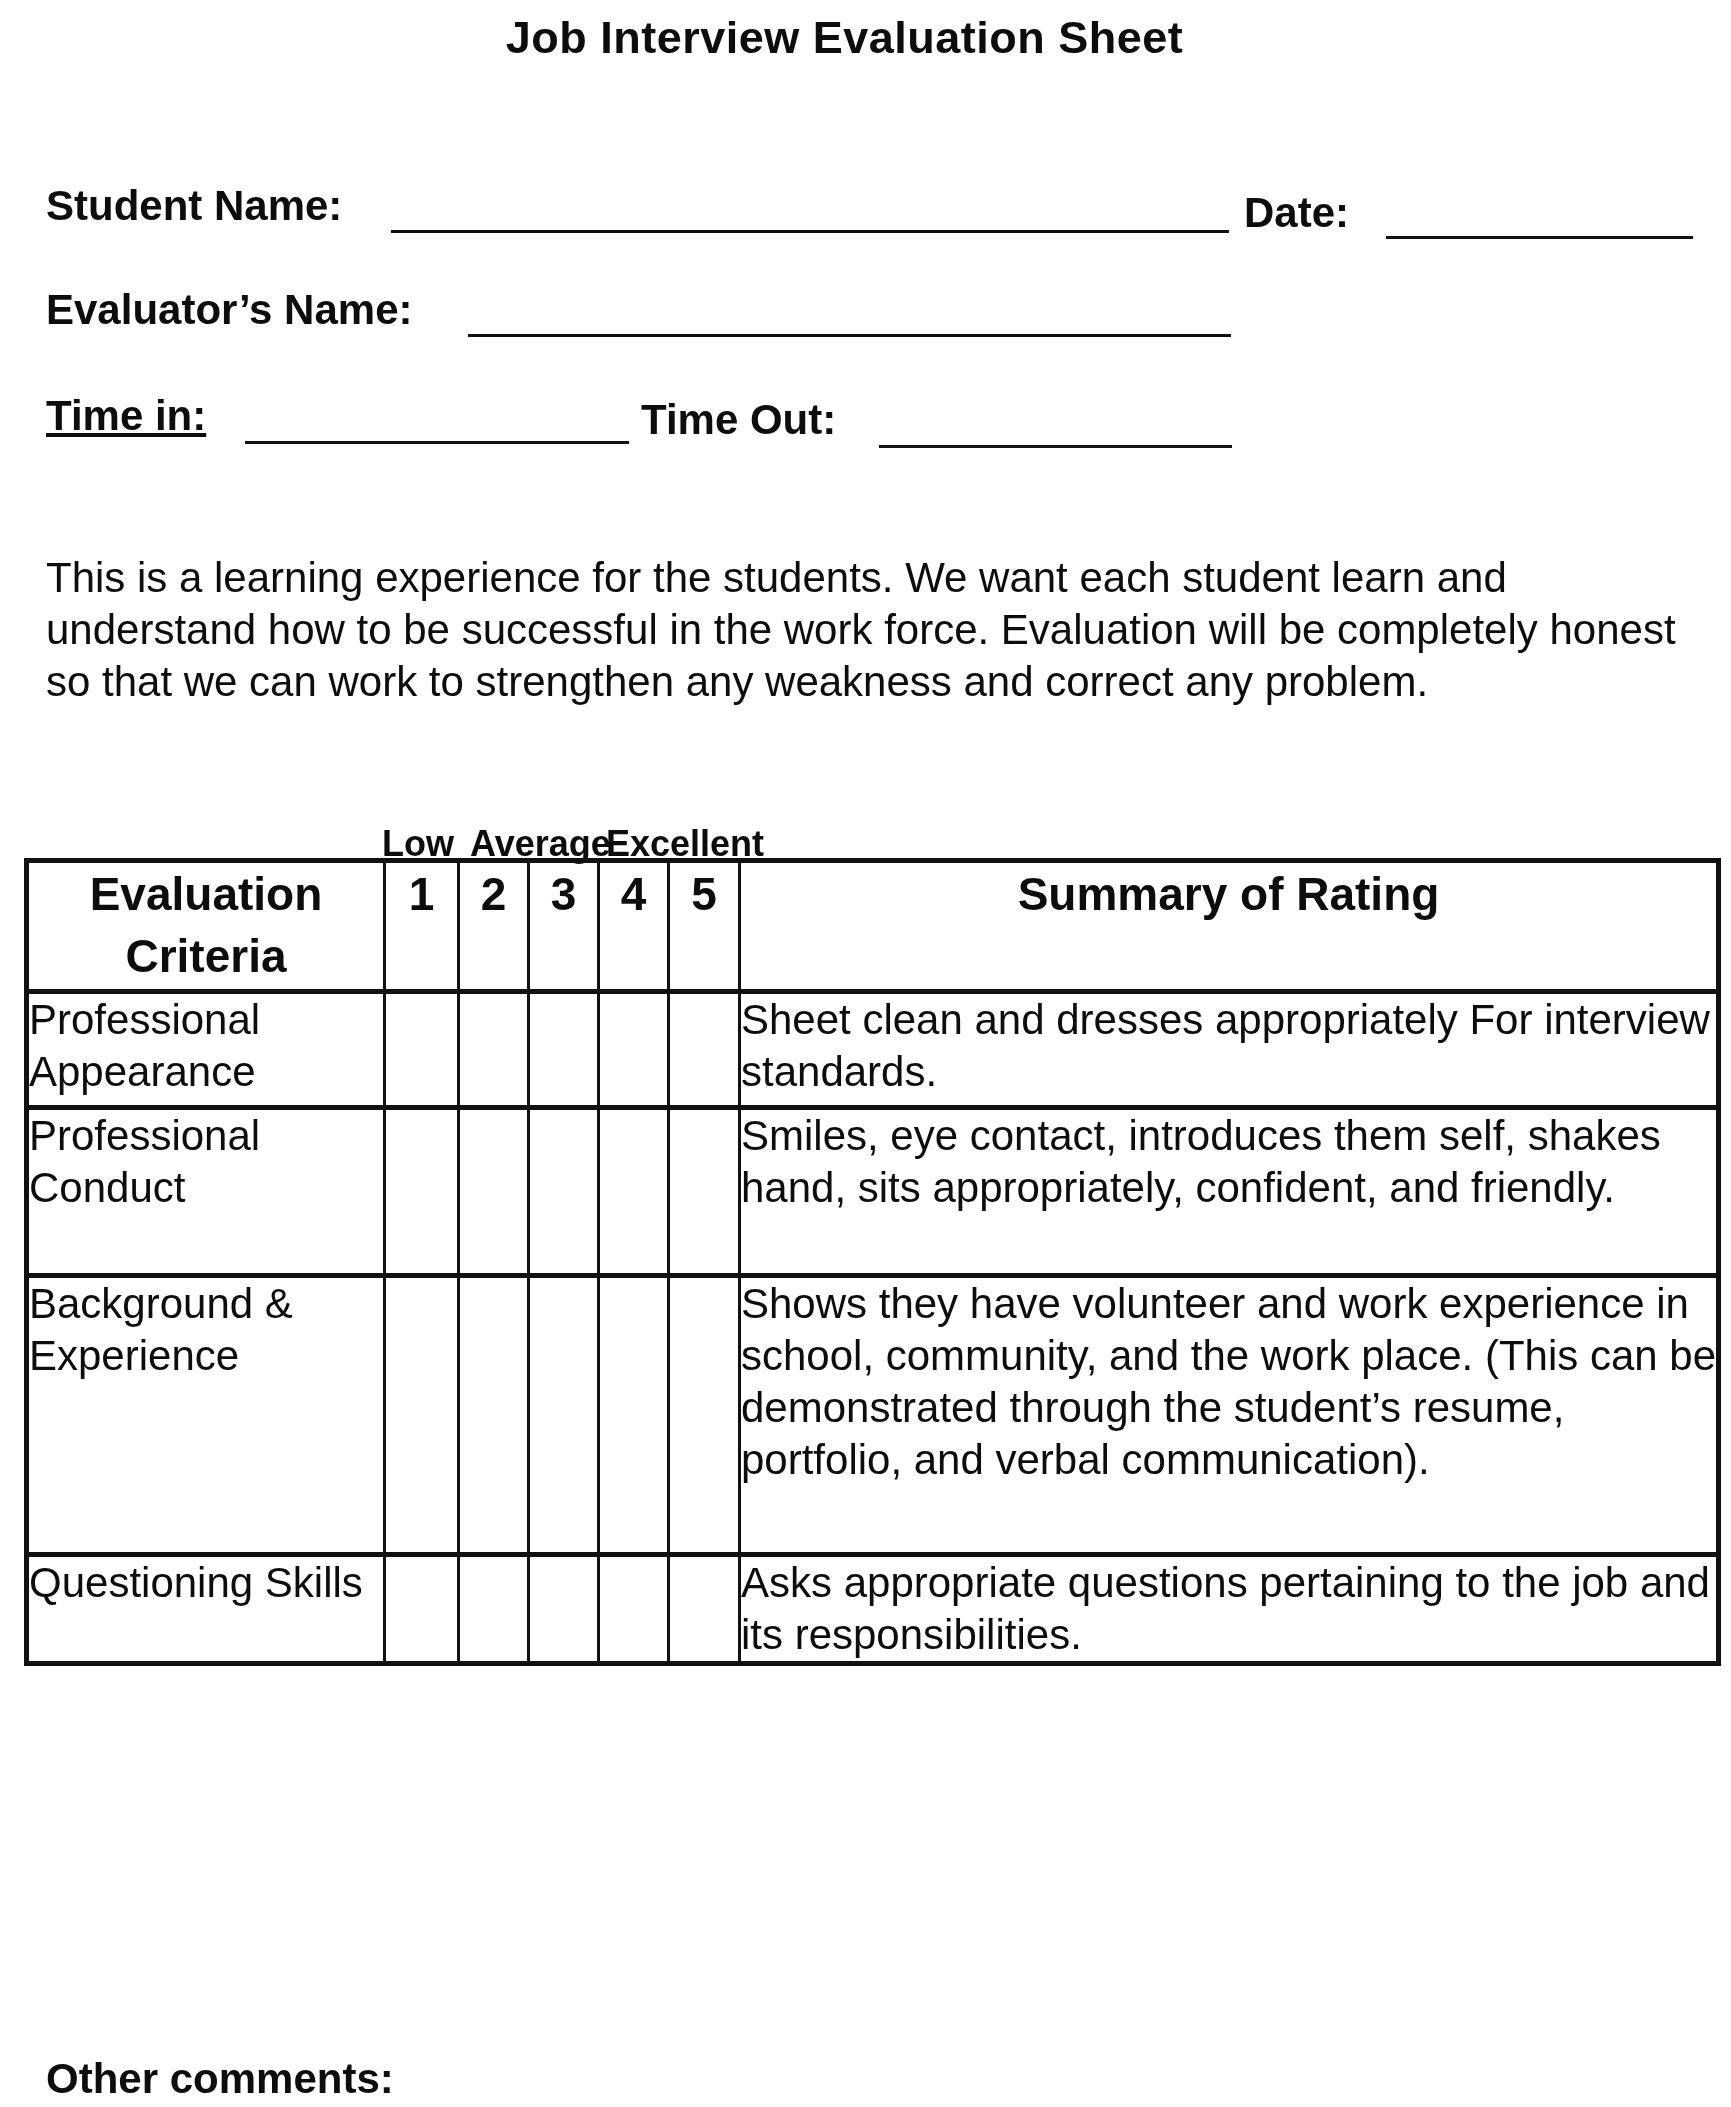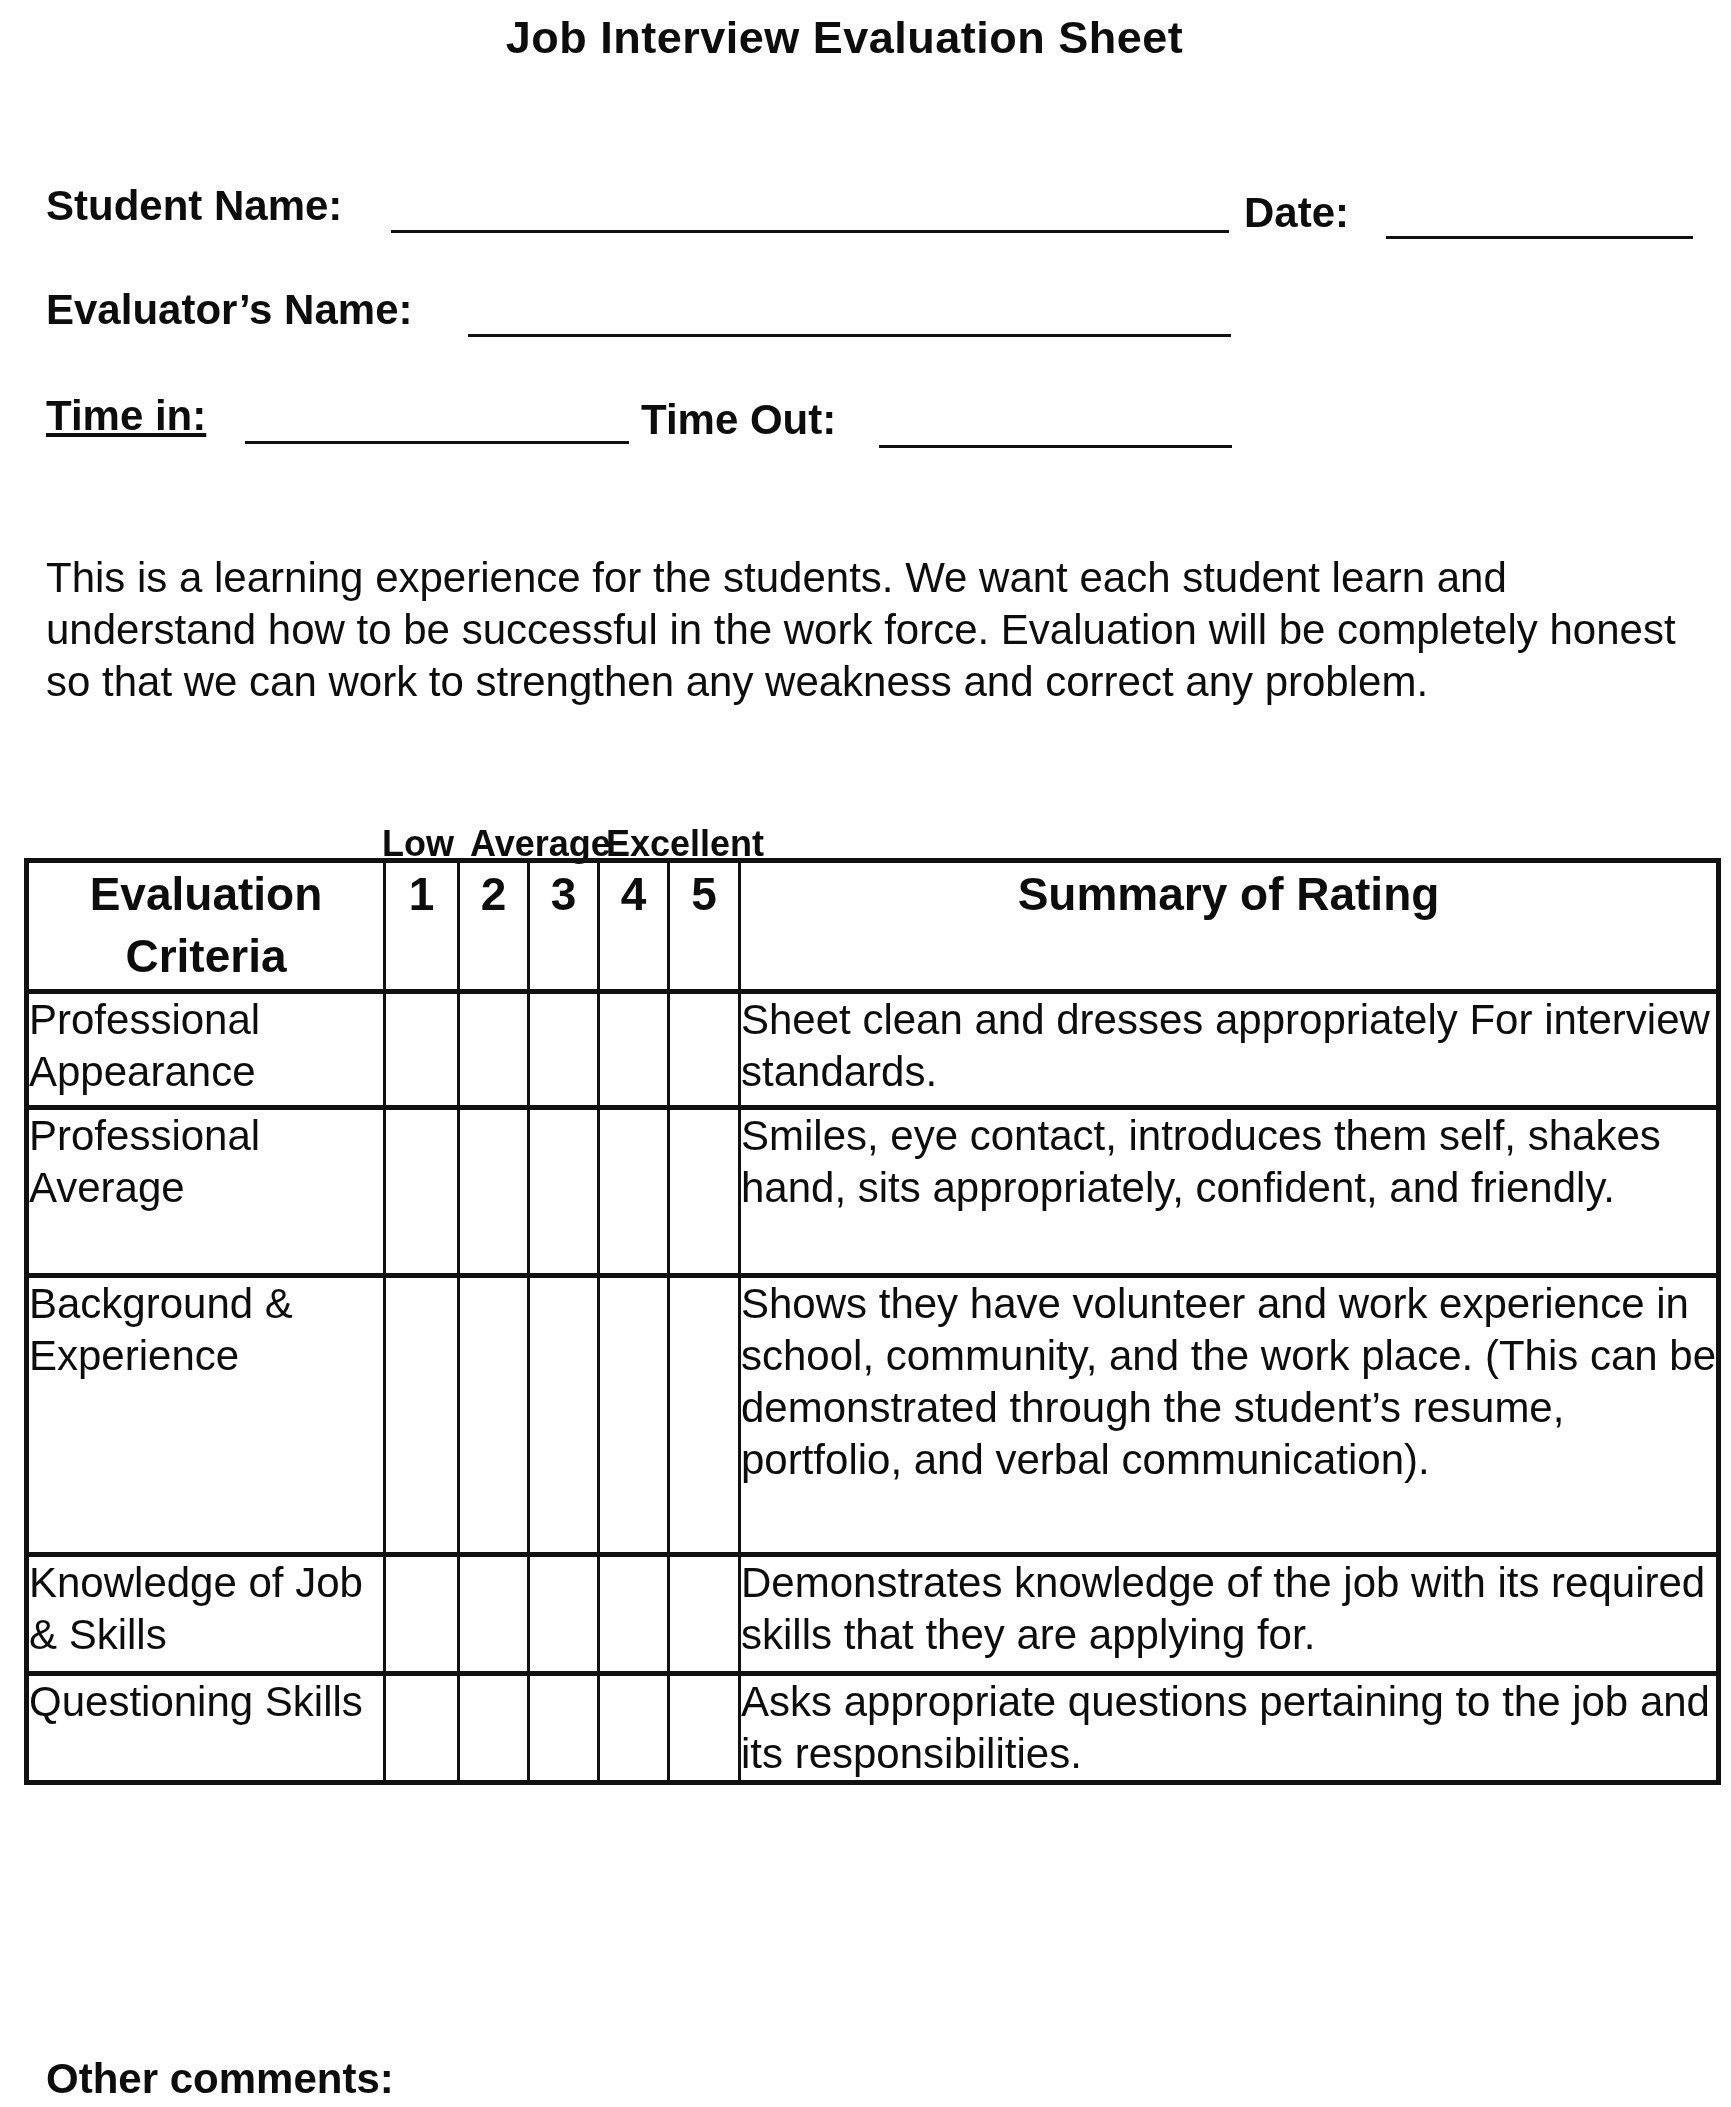--- a/index.html
+++ b/index.html
@@ -147,49 +147,40 @@
     <td class="criteria-cell">Professional Appearance</td>
     <td class="rating-cell"></td>
     <td class="rating-cell"></td>
     <td class="rating-cell"></td>
     <td class="rating-cell"></td>
     <td class="rating-cell"></td>
     <td class="summary-cell">Sheet clean and dresses appropriately For interview standards.</td>
   </tr>
 
   <tr class="data-row" style="height:168px;">
-    <td class="criteria-cell">Professional Average</td>
+    <td class="criteria-cell">Professional Conduct</td>
     <td class="rating-cell"></td>
     <td class="rating-cell"></td>
     <td class="rating-cell"></td>
     <td class="rating-cell"></td>
     <td class="rating-cell"></td>
     <td class="summary-cell">Smiles, eye contact, introduces them self, shakes hand, sits appropriately, confident, and friendly.</td>
   </tr>
 
 
   <tr class="data-row" style="height:279px;">
     <td class="criteria-cell">Background &amp; Experience</td>
     <td class="rating-cell"></td>
     <td class="rating-cell"></td>
     <td class="rating-cell"></td>
     <td class="rating-cell"></td>
     <td class="rating-cell"></td>
     <td class="summary-cell">Shows they have volunteer and work experience in school, community, and the work place.  (This can be demonstrated through the student’s resume, portfolio, and verbal communication).</td>
   </tr>
 
-  <tr class="data-row" style="height:119px;">
-    <td class="criteria-cell">Knowledge of Job &amp; Skills</td>
-    <td class="rating-cell"></td>
-    <td class="rating-cell"></td>
-    <td class="rating-cell"></td>
-    <td class="rating-cell"></td>
-    <td class="rating-cell"></td>
-    <td class="summary-cell">Demonstrates knowledge of the job with its required skills that they are applying for.</td>
-  </tr>
 
   <tr class="data-row" style="height:108px;">
     <td class="criteria-cell">Questioning Skills</td>
     <td class="rating-cell"></td>
     <td class="rating-cell"></td>
     <td class="rating-cell"></td>
     <td class="rating-cell"></td>
     <td class="rating-cell"></td>
     <td class="summary-cell">Asks appropriate questions pertaining to the job and its responsibilities.</td>
   </tr>

